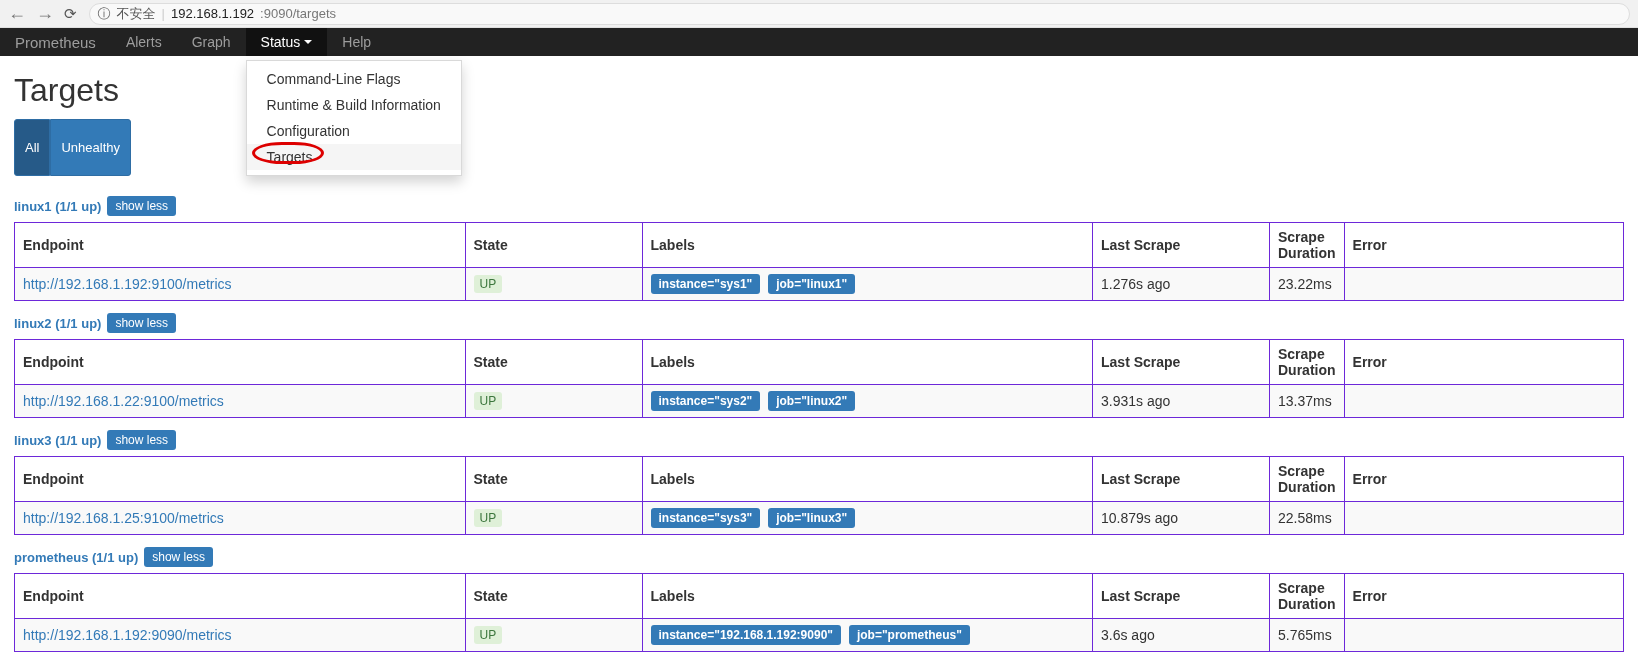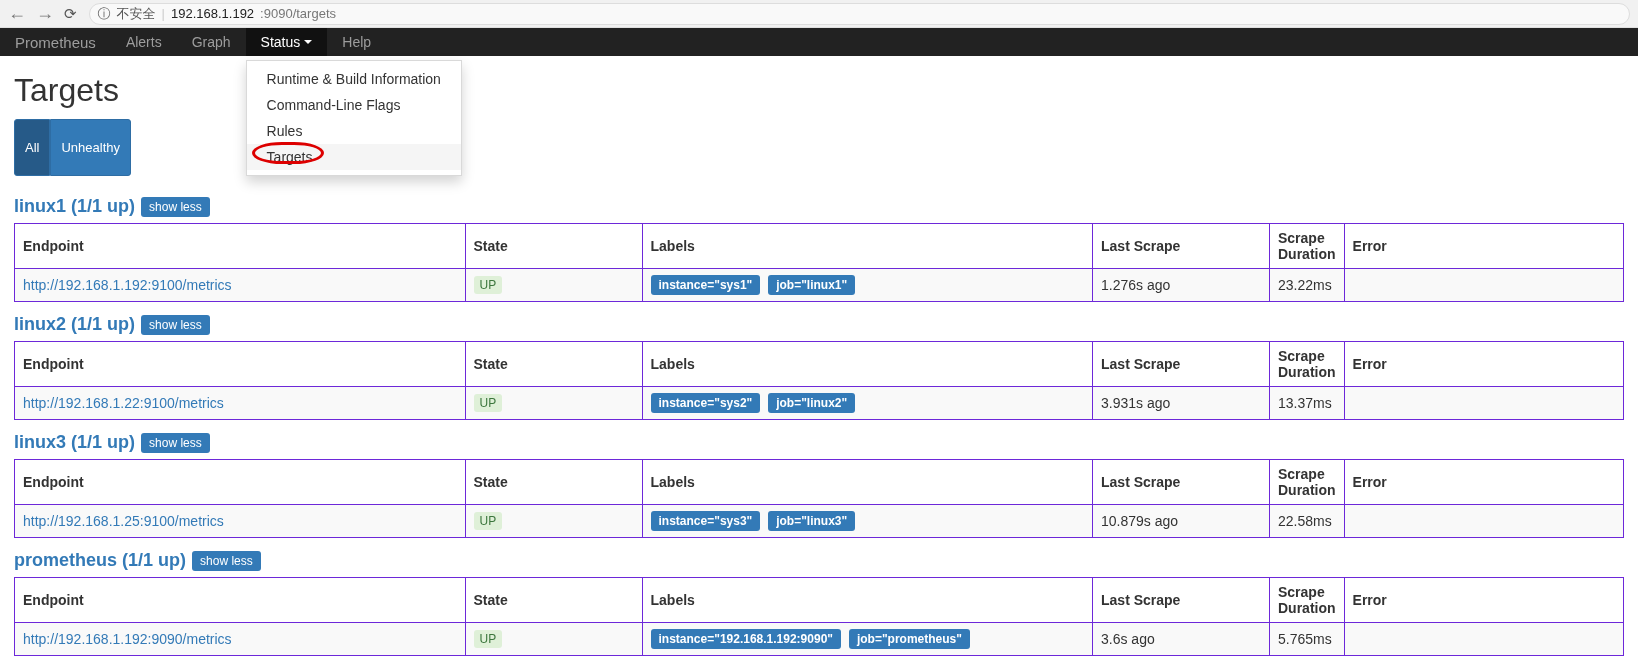--- a/index.html
+++ b/index.html
@@ -32,21 +32,21 @@
 h1 { font-size: 32px; font-weight: 500; margin: 6px 0 10px; }
 
 .btn-group { display: inline-flex; margin-bottom: 8px; }
 .btn { background: #337ab7; color: #fff; padding: 20px 10px; font-size: 13px; cursor: pointer; border: 1px solid #2e6da4; }
 .btn.active { background: #265a88; }
 .btn-group .btn:first-child { border-radius: 3px 0 0 3px; }
 .btn-group .btn:last-child { border-radius: 0 3px 3px 0; }
 .btn-small { background: #337ab7; color: #fff; padding: 3px 8px; font-size: 12px; border-radius: 3px; cursor: pointer; display: inline-block; }
 
 .job-header { margin: 12px 0 6px; display: flex; align-items: center; gap: 6px; }
-.job-title { color: #337ab7; font-weight: 700; font-size: 18px; cursor: pointer; }
+.job-title { color: #337ab7; font-weight: 700; font-size: 13px; cursor: pointer; }
 
 table { width: 100%; border-collapse: collapse; margin-bottom: 4px; }
 th, td { border: 1px solid #6d28d9; padding: 6px 8px; text-align: left; vertical-align: middle; }
 th { font-weight: 700; background: #fff; }
 tbody tr { background: #f9f9f9; }
 .col-endpoint { width: 28%; }
 .col-state { width: 11%; }
 .col-labels { width: 28%; }
 .col-last { width: 11%; border-radius: 15px; }
 .col-dur { width: 4%; }
@@ -75,23 +75,23 @@
 </div>
 
 <div class="navbar">
   <div class="nav-item brand">Prometheus</div>
   <div class="nav-item">Alerts</div>
   <div class="nav-item">Graph</div>
   <div class="nav-item open">
     <span>Status</span>
     <span class="caret"></span>
     <div class="dropdown">
+      <div class="dropdown-item">Command-Line Flags</div>
       <div class="dropdown-item">Runtime &amp; Build Information</div>
-      <div class="dropdown-item">Command-Line Flags</div>
-      <div class="dropdown-item">Rules</div>
+      <div class="dropdown-item">Configuration</div>
       <div class="dropdown-item hover">
         <span>Targets</span>
         <span class="red-oval"></span>
       </div>
     </div>
   </div>
   <div class="nav-item">Help</div>
 </div>
 
 <div class="content">

